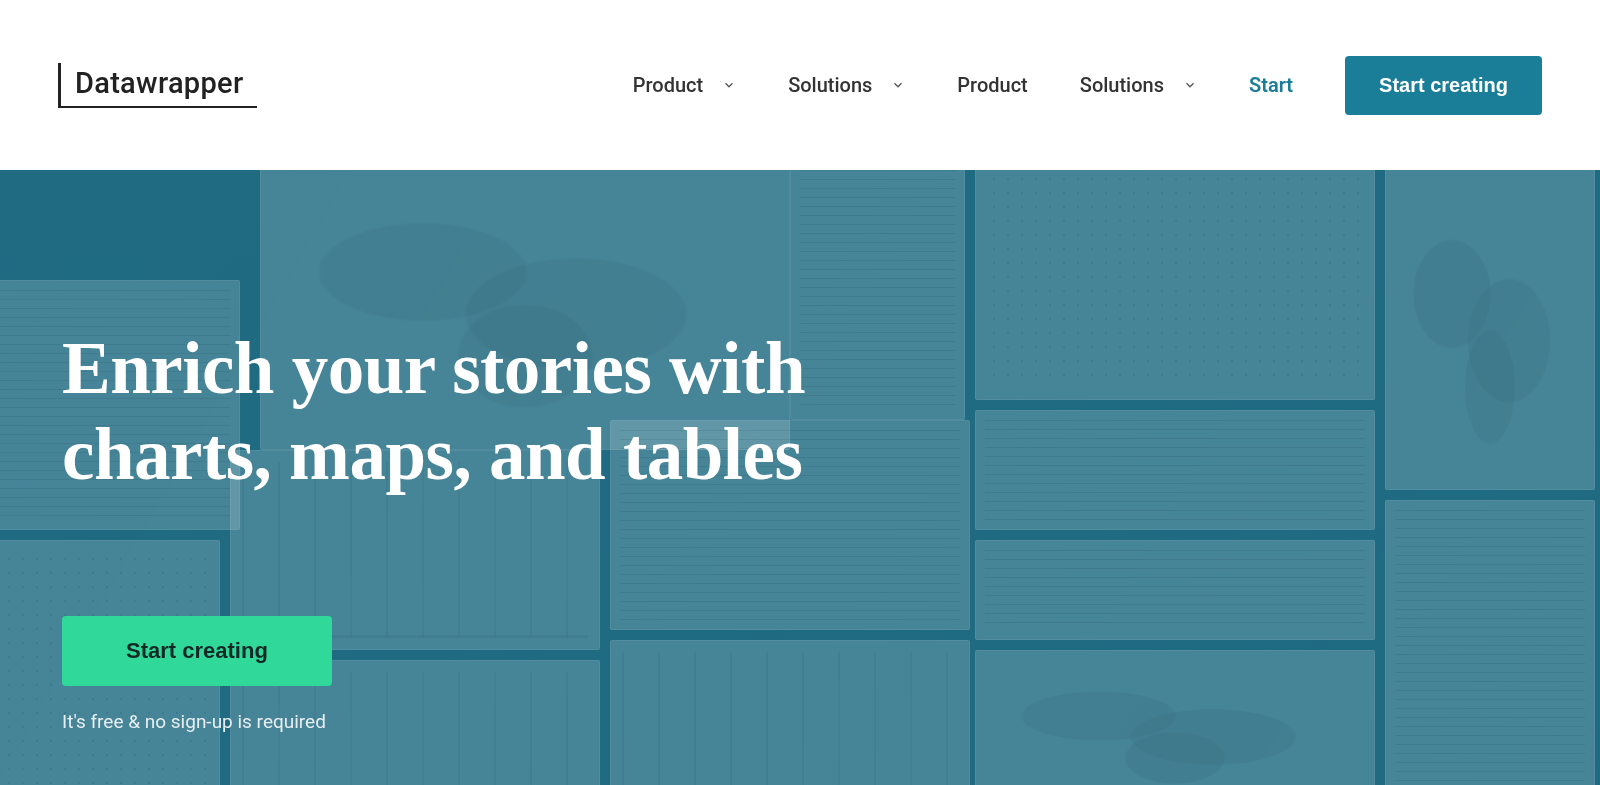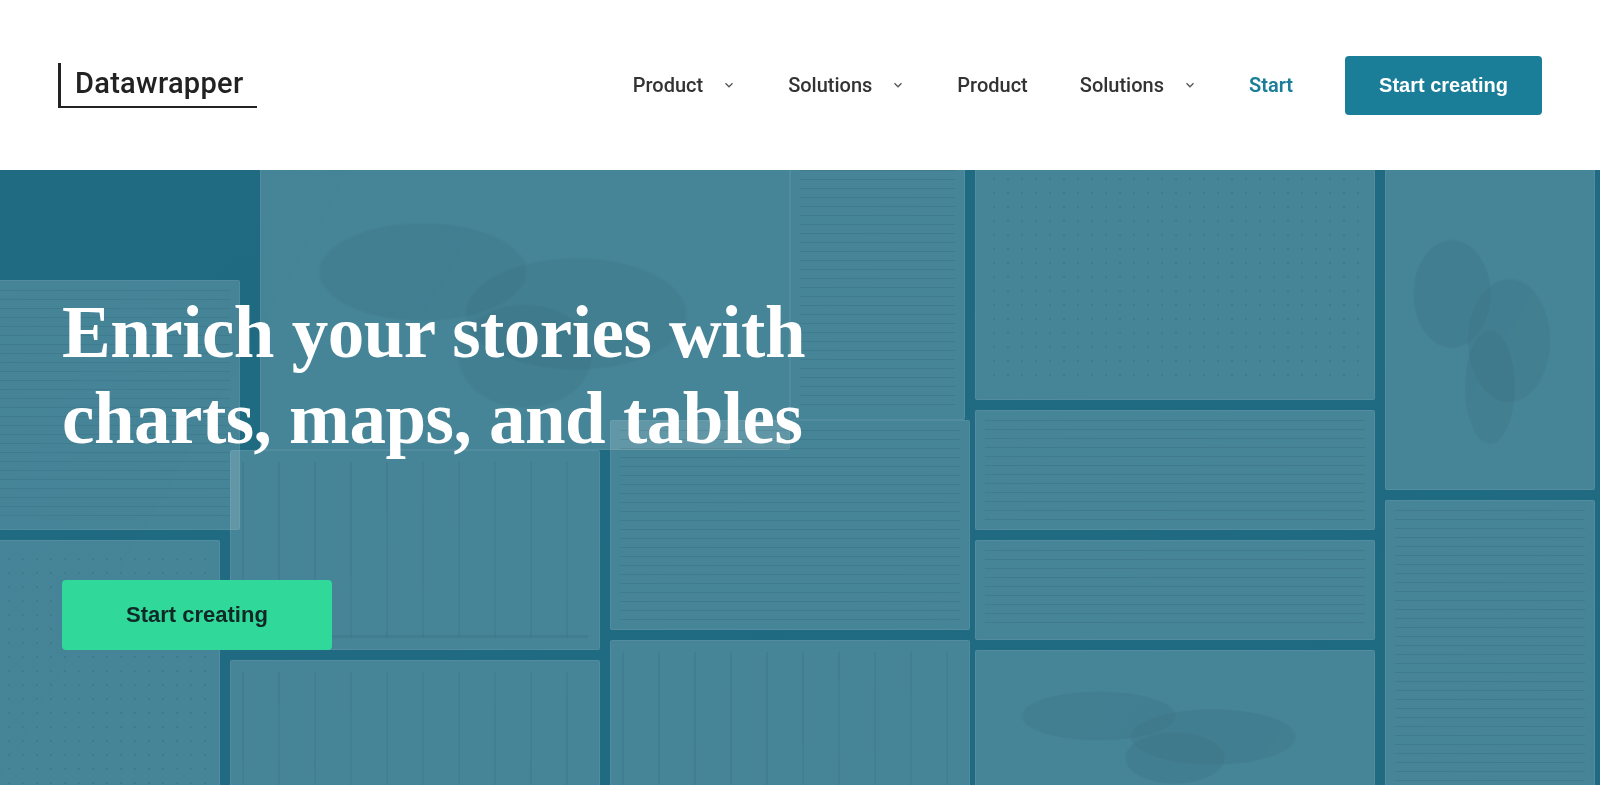--- a/index.html
+++ b/index.html
@@ -154,20 +154,21 @@
         radial-gradient(ellipse at 60% 55%, rgba(0,0,0,0.15) 25%, transparent 26%),
         radial-gradient(ellipse at 50% 70%, rgba(0,0,0,0.15) 18%, transparent 19%);
       opacity: 0.4;
     }
 
     .hero-content {
       position: relative;
       z-index: 5;
       padding: 120px 0 0 62px;
       max-width: 900px;
+      margin-top: 36px;
     }
 
     .hero-headline {
       font-family: Georgia, 'Times New Roman', serif;
       font-size: 73px;
       line-height: 1.18;
       color: #fff;
       font-weight: 700;
       letter-spacing: -0.5px;
     }
@@ -253,14 +254,15 @@
     <div class="bg-panel chart" style="left:610px;  top:470px; width:360px; height:170px;"></div>
     <div class="bg-panel map" style="left:975px;  top:480px; width:400px; height:160px;"></div>
     <div class="bg-panel dots" style="left:-10px;  top:370px; width:230px; height:280px;"></div>
   </div>
 
   <div class="hero-content">
     <h1 class="hero-headline">Enrich your stories with charts, maps, and tables</h1>
 
     <button class="hero-cta">Start creating</button>
 
+    <p class="hero-sub">It's free &amp; no sign-up is required</p>
   </div>
 </section>
 
 </body></html>

